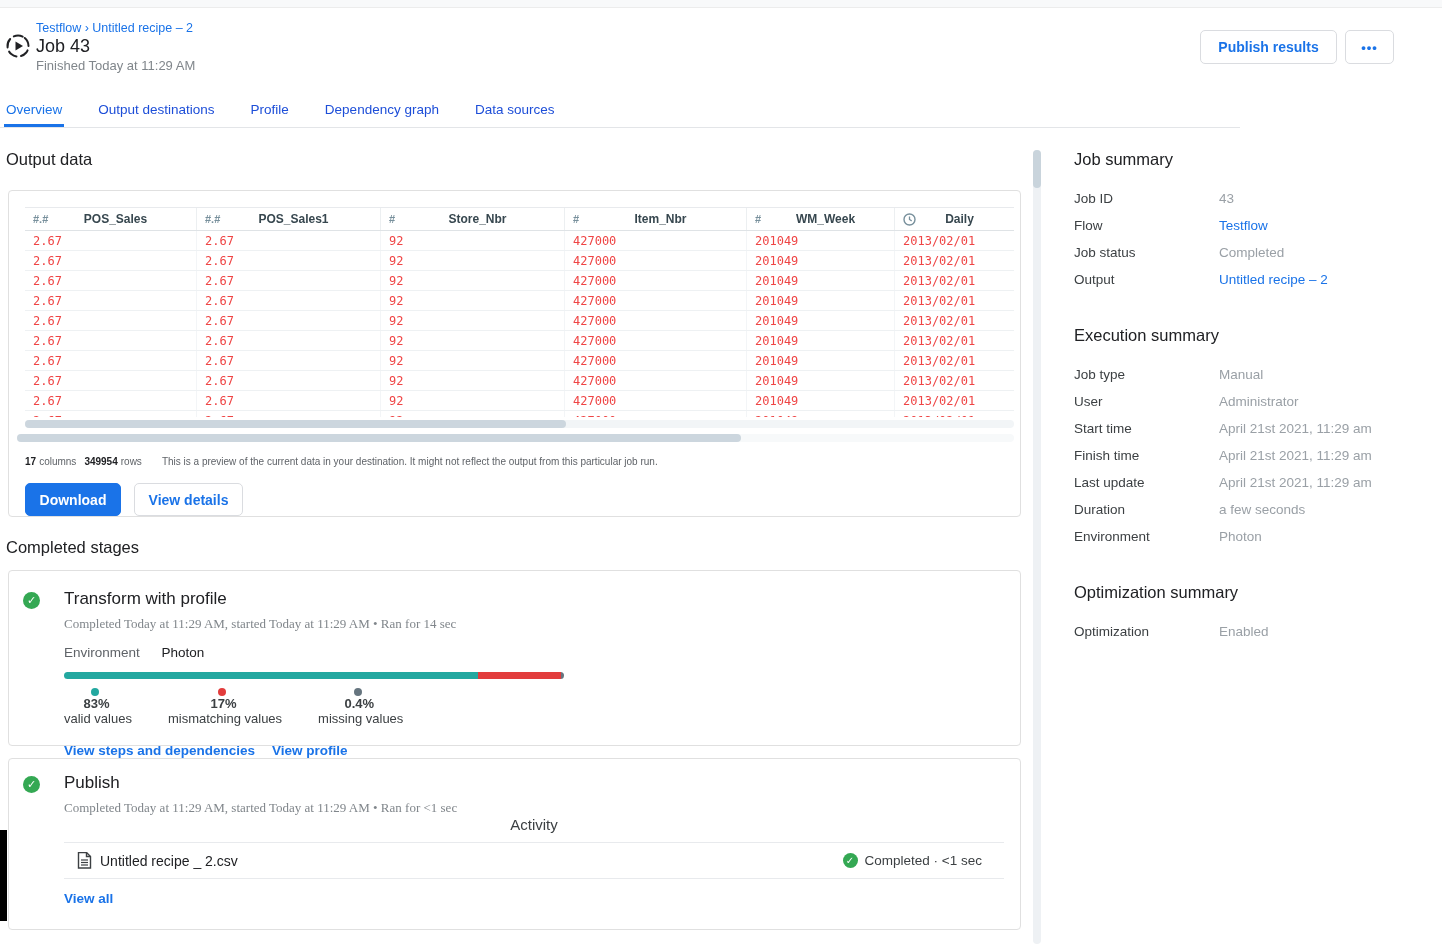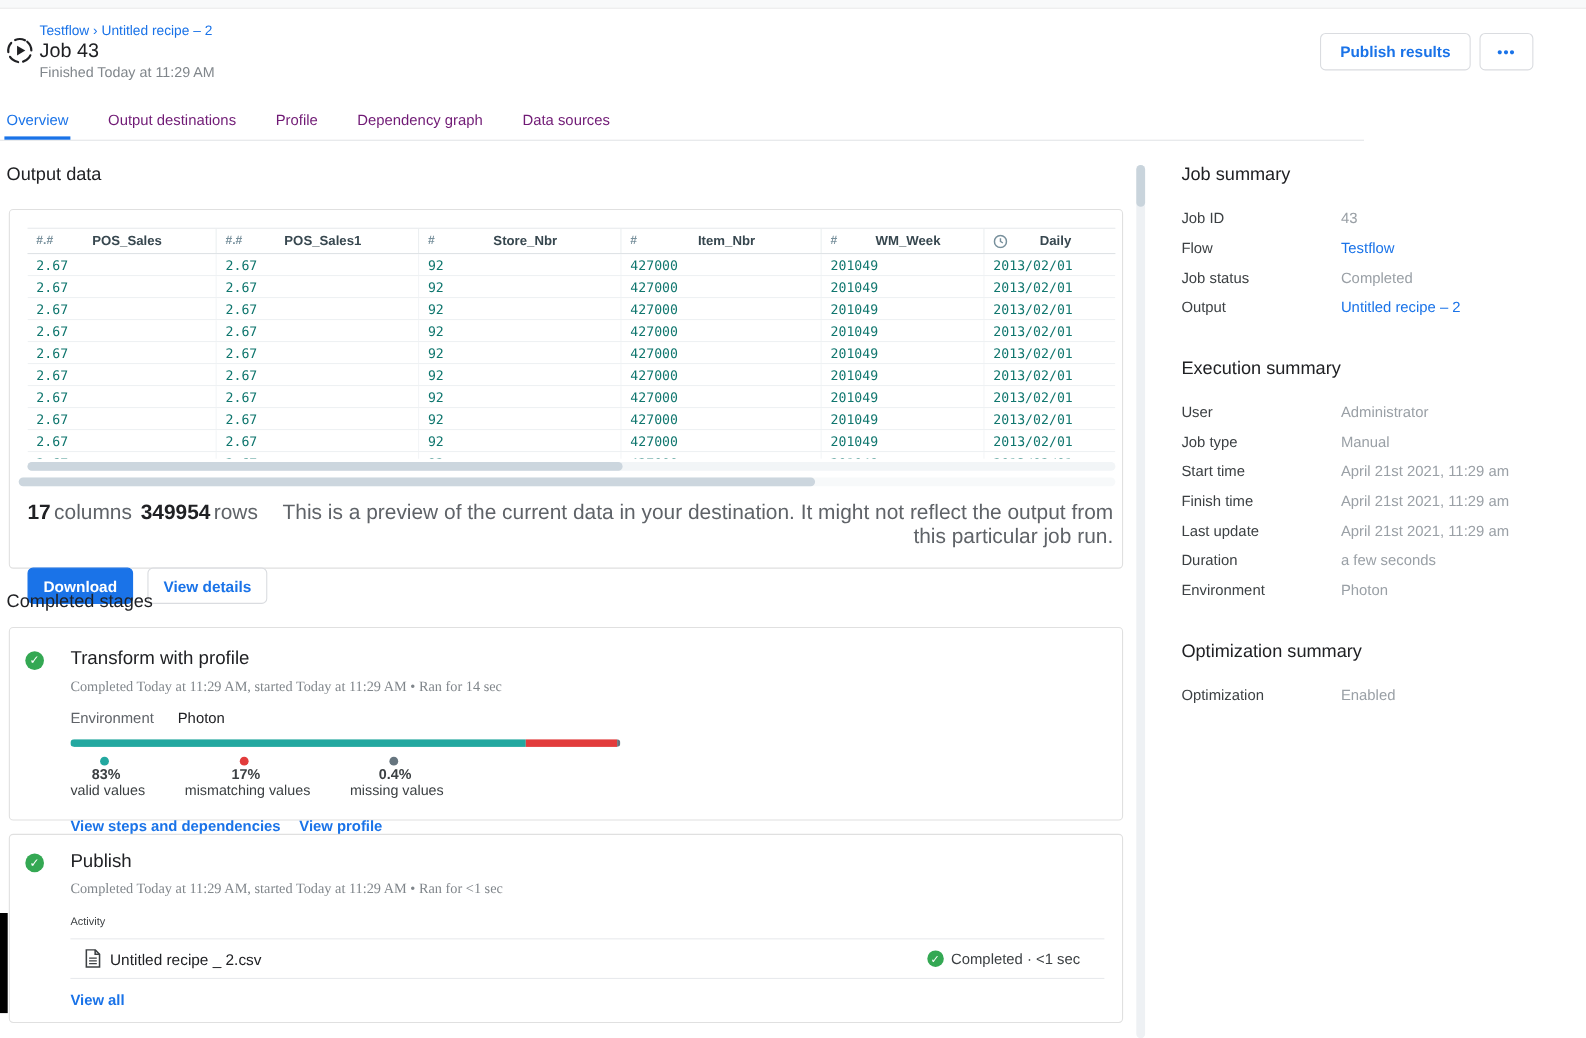--- a/index.html
+++ b/index.html
@@ -16,48 +16,48 @@
   #job-icon { left:5px; top:33px; width:26px; height:26px; }
   #page-title { left:36px; top:36px; font-size:18px; color:#202124; }
   #page-subtitle { left:36px; top:58px; font-size:13px; color:#80868b; }
   .btn { display:inline-flex; align-items:center; justify-content:center; border-radius:5px;
     font-size:14px; font-weight:bold; cursor:pointer; background:#fff; border:1px solid #dadce0; color:#1a73e8; }
   #publish-btn { left:1200px; top:30px; width:137px; height:34px; }
   #more-btn { left:1345px; top:30px; width:49px; height:34px; letter-spacing:1px; font-size:13px; }
 
   
   #tabs { left:0; top:94px; width:1240px; height:34px; border-bottom:1px solid #e3e5e8; display:flex; align-items:stretch; padding-left:4px; }
-  .tab { display:flex; align-items:center; padding:0 2px; margin-right:32px; font-size:13.5px; color:#701a75; cursor:pointer; border-bottom:3px solid transparent; }
+  .tab { display:flex; align-items:center; padding:0 2px; margin-right:32px; font-size:13.5px; color:#1d4ed8; cursor:pointer; border-bottom:3px solid transparent; }
   .tab.active { color:#1a73e8; border-bottom-color:#1a73e8; }
 
   
   .section-h { font-size:16.5px; color:#202124; }
   #output-data-h { left:6px; top:150px; }
   #stages-h { left:6px; top:538px; }
 
   
   .card { background:#fff; border:1px solid #e0e0e0; border-radius:4px; }
   #table-card { left:8px; top:190px; width:1013px; height:327px; padding:16px 8px 0 16px; }
   #data-table { width:989px; }
   #table-head-row { display:flex; height:24px; border-top:1px solid #e8eaed; border-bottom:1px solid #dfe3e6; }
   .col-header { display:flex; align-items:center; font-size:12px; font-weight:bold; color:#37474f; border-right:1px solid #eceff1; padding-left:8px; }
   .col-header:last-child { border-right:none; }
   .type-icon { color:#78909c; font-weight:bold; font-size:11px; margin-right:4px; width:22px; display:inline-flex; align-items:center; }
   .col-label { flex:1; text-align:center; padding-right:24px; }
   #table-body { height:186px; overflow:hidden; }
   .t-row { display:flex; height:20px; border-bottom:1px solid #eef1f3; }
-  .t-cell { font-family:"DejaVu Sans Mono", monospace; font-size:12px; color:#0f766e; display:flex; align-items:center; padding-left:8px; border-right:1px solid #f3f5f7; }
+  .t-cell { font-family:"DejaVu Sans Mono", monospace; font-size:12px; color:#ef4444; display:flex; align-items:center; padding-left:8px; border-right:1px solid #f3f5f7; }
   .t-cell:last-child { border-right:none; }
 
   .hscroll { border-radius:4px; background:#f2f5f7; position:relative; height:8px; }
   .hthumb { position:absolute; left:0; top:0; height:8px; border-radius:4px; background:#ccd6de; }
   #hscroll-inner { margin-top:3px; width:989px; }
   #hscroll-outer { margin-top:6px; margin-left:-8px; width:997px; background:#f7f9fa; }
 
-  #table-summary { margin-top:14px; font-size:19px; color:#5f6368; display:flex; align-items:baseline;text-align:right; }
+  #table-summary { margin-top:14px; font-size:10px; color:#5f6368; display:flex; align-items:baseline; }
   #table-summary b { color:#202124; font-weight:bold; margin-right:3px; }
   #table-summary .cnt2 { margin-left:8px; }
   #table-note { margin-left:20px; }
   #table-actions { margin-top:16px; display:flex; }
   #download-btn { width:96px; height:33px; background:#1a73e8; border:1px solid #1a73e8; color:#fff; }
   #view-details-btn { width:109px; height:33px; margin-left:13px; }
 
   
   #stage-card-1 { left:8px; top:570px; width:1013px; height:176px; padding:18px 16px 0 14px; }
   #stage-card-2 { left:8px; top:758px; width:1013px; height:172px; padding:14px 16px 0 14px; }
@@ -72,21 +72,21 @@
   #quality-bar { margin-top:12px; width:500px; height:7px; border-radius:4px; display:flex; overflow:hidden; }
   #quality-bar .seg { height:7px; }
   #legend { margin-top:9px; display:flex; font-size:13px; color:#3c4043; }
   .legend-item { display:flex; align-items:center; margin-right:36px;flex-direction:column; }
   .legend-dot { width:8px; height:8px; border-radius:50%; margin-right:6px; }
   .legend-item b { margin-right:3px; }
   .links-row { margin-top:17px; display:flex; font-size:13.5px; font-weight:bold; }
   .links-row a, .link { color:#1a73e8; text-decoration:none; cursor:pointer; }
   .links-row a { margin-right:17px; }
 
-  .activity-label { margin-top:17px; font-size:10px; color:#3c4043; padding-bottom:9px; border-bottom:1px solid #e8eaed; }
+  .activity-label { font-size:15px; color:#3c4043; padding-bottom:9px; border-bottom:1px solid #e8eaed;text-align:center; }
   .activity-row { display:flex; align-items:center; height:36px; border-bottom:1px solid #e8eaed; padding-left:13px; }
   .file-name { font-size:14px; color:#202124; margin-left:8px; }
   .activity-status { margin-left:auto; margin-right:22px; display:flex; align-items:center; font-size:13.5px; color:#3c4043; }
   .activity-status .check-badge { width:15px; height:15px; flex-basis:15px; font-size:10px; margin:0 7px 0 0; }
   .view-all { margin-top:12px; font-size:13.5px; font-weight:bold; }
 
   
   #black-strip { left:0; top:830px; width:7px; height:91px; background:#000; }
 
   
@@ -360,28 +360,28 @@
         <div class="kv-value">Completed</div>
       </div>
       <div class="kv-row">
         <div class="kv-label">Output</div>
         <div class="kv-value link">Untitled recipe – 2</div>
       </div>
     </div>
     <div class="sb-section">
       <div class="sb-heading">Execution summary</div>
       <div class="kv-row">
+        <div class="kv-label">Job type</div>
+        <div class="kv-value">Manual</div>
+      </div>
+      <div class="kv-row">
         <div class="kv-label">User</div>
         <div class="kv-value">Administrator</div>
       </div>
       <div class="kv-row">
-        <div class="kv-label">Job type</div>
-        <div class="kv-value">Manual</div>
-      </div>
-      <div class="kv-row">
         <div class="kv-label">Start time</div>
         <div class="kv-value">April 21st 2021, 11:29 am</div>
       </div>
       <div class="kv-row">
         <div class="kv-label">Finish time</div>
         <div class="kv-value">April 21st 2021, 11:29 am</div>
       </div>
       <div class="kv-row">
         <div class="kv-label">Last update</div>
         <div class="kv-value">April 21st 2021, 11:29 am</div>

